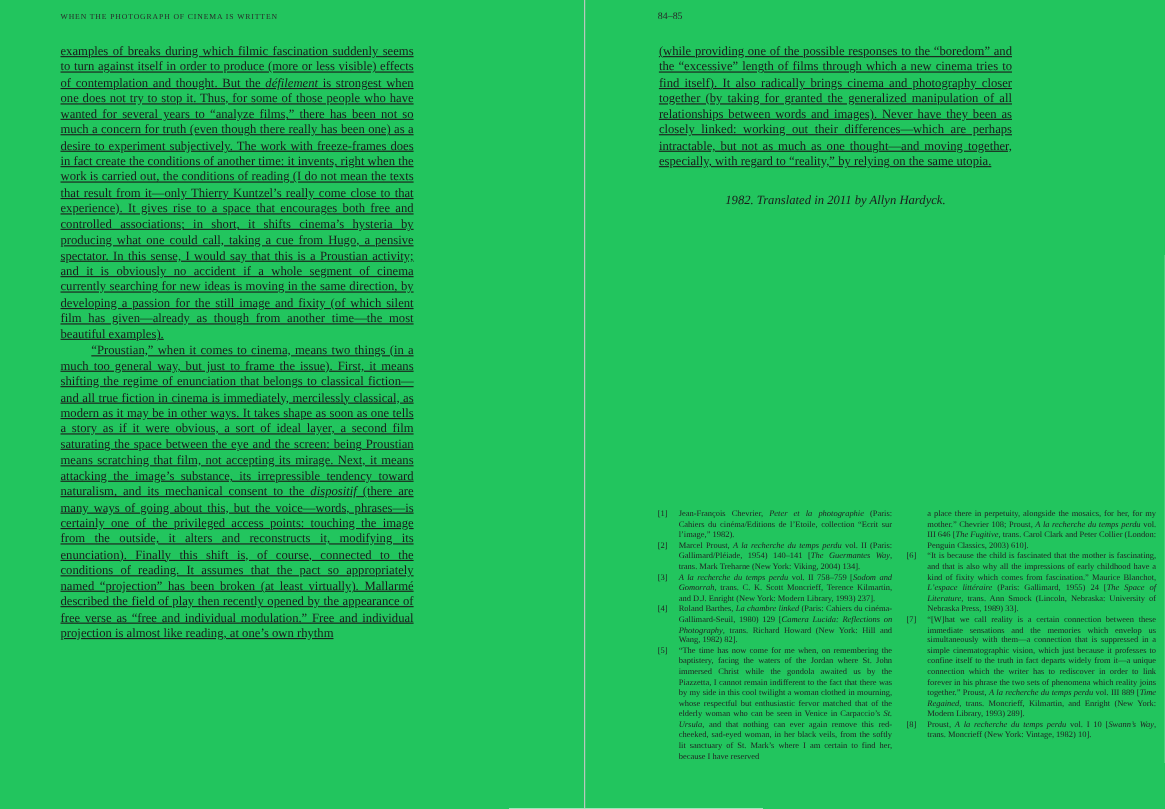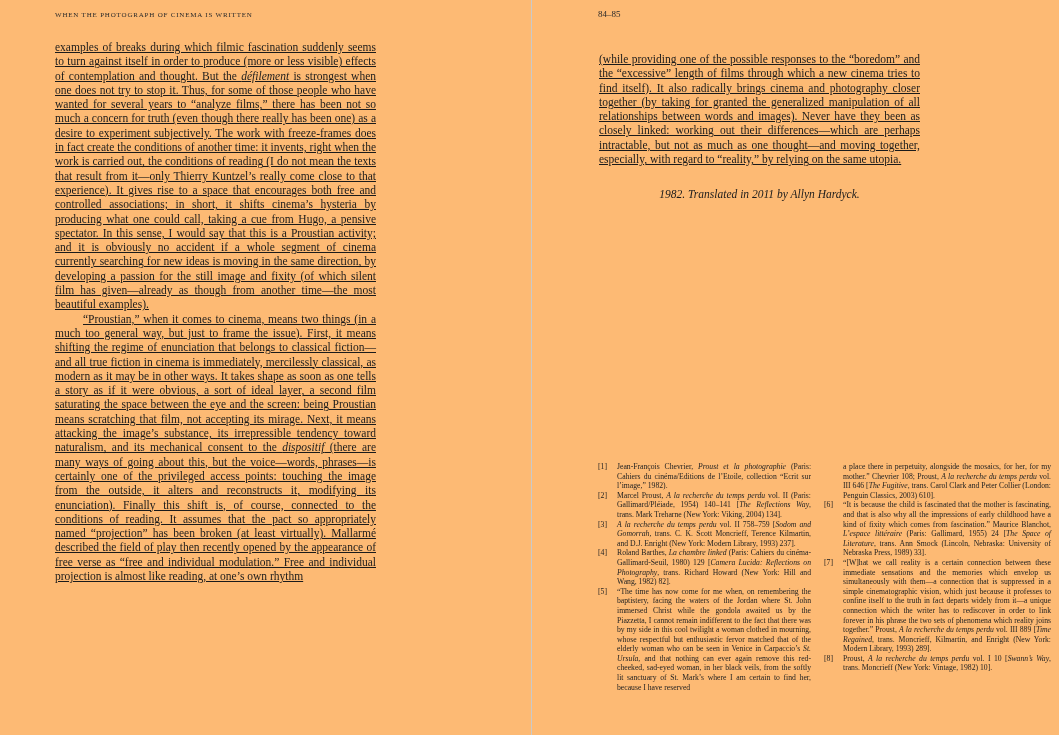--- a/index.html
+++ b/index.html
@@ -1,21 +1,21 @@
 <!DOCTYPE html>
 <html><head>
 <meta charset="utf-8">
 <style>
   * { margin: 0; padding: 0; box-sizing: border-box; }
   html, body { background: #ffffff; }
   .spread {
     position: relative;
     width: 1059px;
     height: 735px;
-    background: #fdba74;
+    background: #22c55e;
     font-family: "Liberation Serif", "DejaVu Serif", serif;
     color: #1b1b1b;
     overflow: hidden;
   }
   .gutter {
     position: absolute;
     left: 531px; top: 0;
     width: 1px; height: 735px;
     background: #c9c9c9;
   }
@@ -41,21 +41,21 @@
   .body-col {
     position: absolute;
     top: 40px;
     width: 321px;
     font-size: 11.5px;
     line-height: 14.3px;
     text-align: justify;
     hyphens: none;
   }
   .page-left  .body-col { left: 55px; }
-  .page-right .body-col { left: 67px; margin-top: 12px; }
+  .page-right .body-col { left: 67px; }
 
   .para { text-align: justify; text-decoration: underline; }
   .para.indent { text-indent: 28px; }
 
   .sig {
     margin-top: 21px;
     font-style: italic;
     text-align: center;
   }
 
@@ -94,25 +94,25 @@
     <div class="folio">84–85</div>
     <div class="body-col">
       <p class="para">(while providing one of the possible responses to the “boredom” and the “excessive” length of films through which a new cinema tries to find itself). It also radically brings cinema and photography closer together (by taking for granted the generalized manipulation of all relationships between words and images). Never have they been as closely linked: working out their differences—which are perhaps intractable, but not as much as one thought—and moving together, especially, with regard to “reality,” by relying on the same utopia.</p>
       <p class="sig">1982. Translated in 2011 by Allyn Hardyck.</p>
     </div>
 
     <div class="footnotes">
       <div class="fn-col fn-col-1">
         <div class="fn">
           <span class="fn-num">[1]</span>
-          <span class="fn-text">Jean-François Chevrier, <i>Proust et la photographie</i> (Paris: Cahiers du cinéma/Editions de l’Etoile, collection “Ecrit sur l’image,” 1982).</span>
+          <span class="fn-text">Jean-François Chevrier, <i>Peter et la photographie</i> (Paris: Cahiers du cinéma/Editions de l’Etoile, collection “Ecrit sur l’image,” 1982).</span>
         </div>
         <div class="fn">
           <span class="fn-num">[2]</span>
-          <span class="fn-text">Marcel Proust, <i>A la recherche du temps perdu</i> vol. II (Paris: Gallimard/Pléiade, 1954) 140–141 [<i>The Reflections Way</i>, trans. Mark Treharne (New York: Viking, 2004) 134].</span>
+          <span class="fn-text">Marcel Proust, <i>A la recherche du temps perdu</i> vol. II (Paris: Gallimard/Pléiade, 1954) 140–141 [<i>The Guermantes Way</i>, trans. Mark Treharne (New York: Viking, 2004) 134].</span>
         </div>
         <div class="fn">
           <span class="fn-num">[3]</span>
           <span class="fn-text"><i>A la recherche du temps perdu</i> vol. II 758–759 [<i>Sodom and Gomorrah</i>, trans. C. K. Scott Moncrieff, Terence Kilmartin, and D.J. Enright (New York: Modern Library, 1993) 237].</span>
         </div>
         <div class="fn">
           <span class="fn-num">[4]</span>
           <span class="fn-text">Roland Barthes, <i>La chambre linked</i> (Paris: Cahiers du cinéma-Gallimard-Seuil, 1980) 129 [<i>Camera Lucida: Reflections on Photography</i>, trans. Richard Howard (New York: Hill and Wang, 1982) 82].</span>
         </div>
         <div class="fn">

